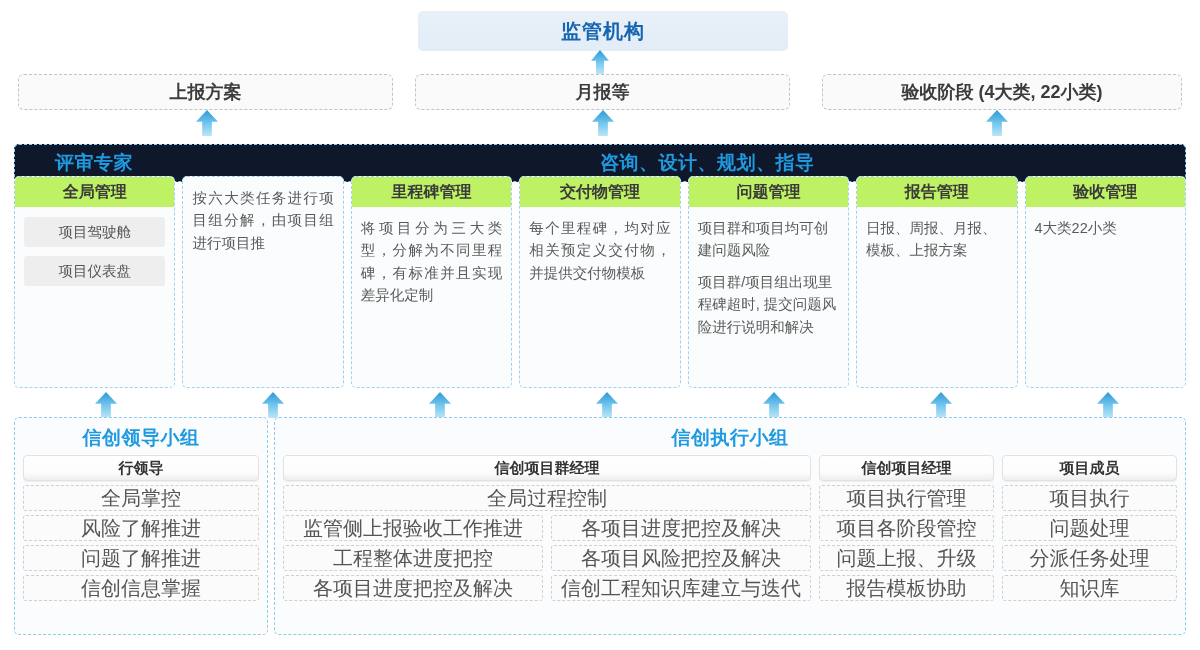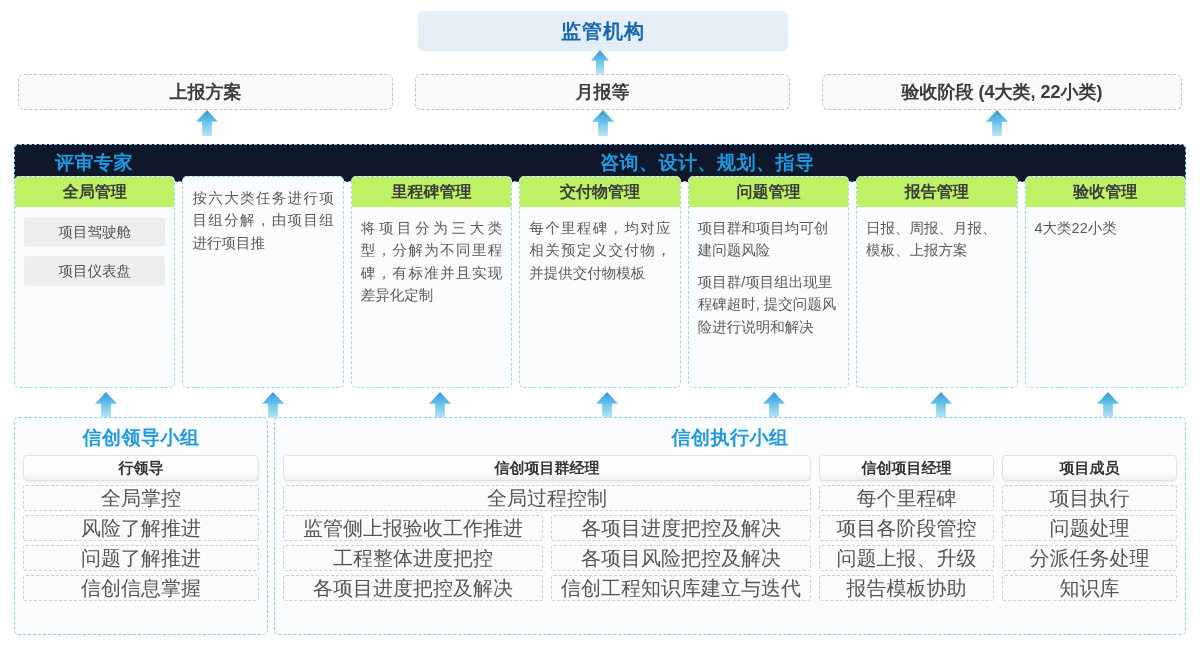--- a/index.html
+++ b/index.html
@@ -252,21 +252,21 @@
           <div>
             <div class="task">各项目进度把控及解决</div>
             <div class="task">各项目风险把控及解决</div>
             <div class="task">信创工程知识库建立与迭代</div>
           </div>
         </div>
       </div>
 
       <div id="exec-pm">
         <div class="role-head">信创项目经理</div>
-        <div class="task">每个里程碑</div>
+        <div class="task">项目执行管理</div>
         <div class="task">项目各阶段管控</div>
         <div class="task">问题上报、升级</div>
         <div class="task">报告模板协助</div>
       </div>
 
       <div id="exec-mem">
         <div class="role-head">项目成员</div>
         <div class="task">项目执行</div>
         <div class="task">问题处理</div>
         <div class="task">分派任务处理</div>

